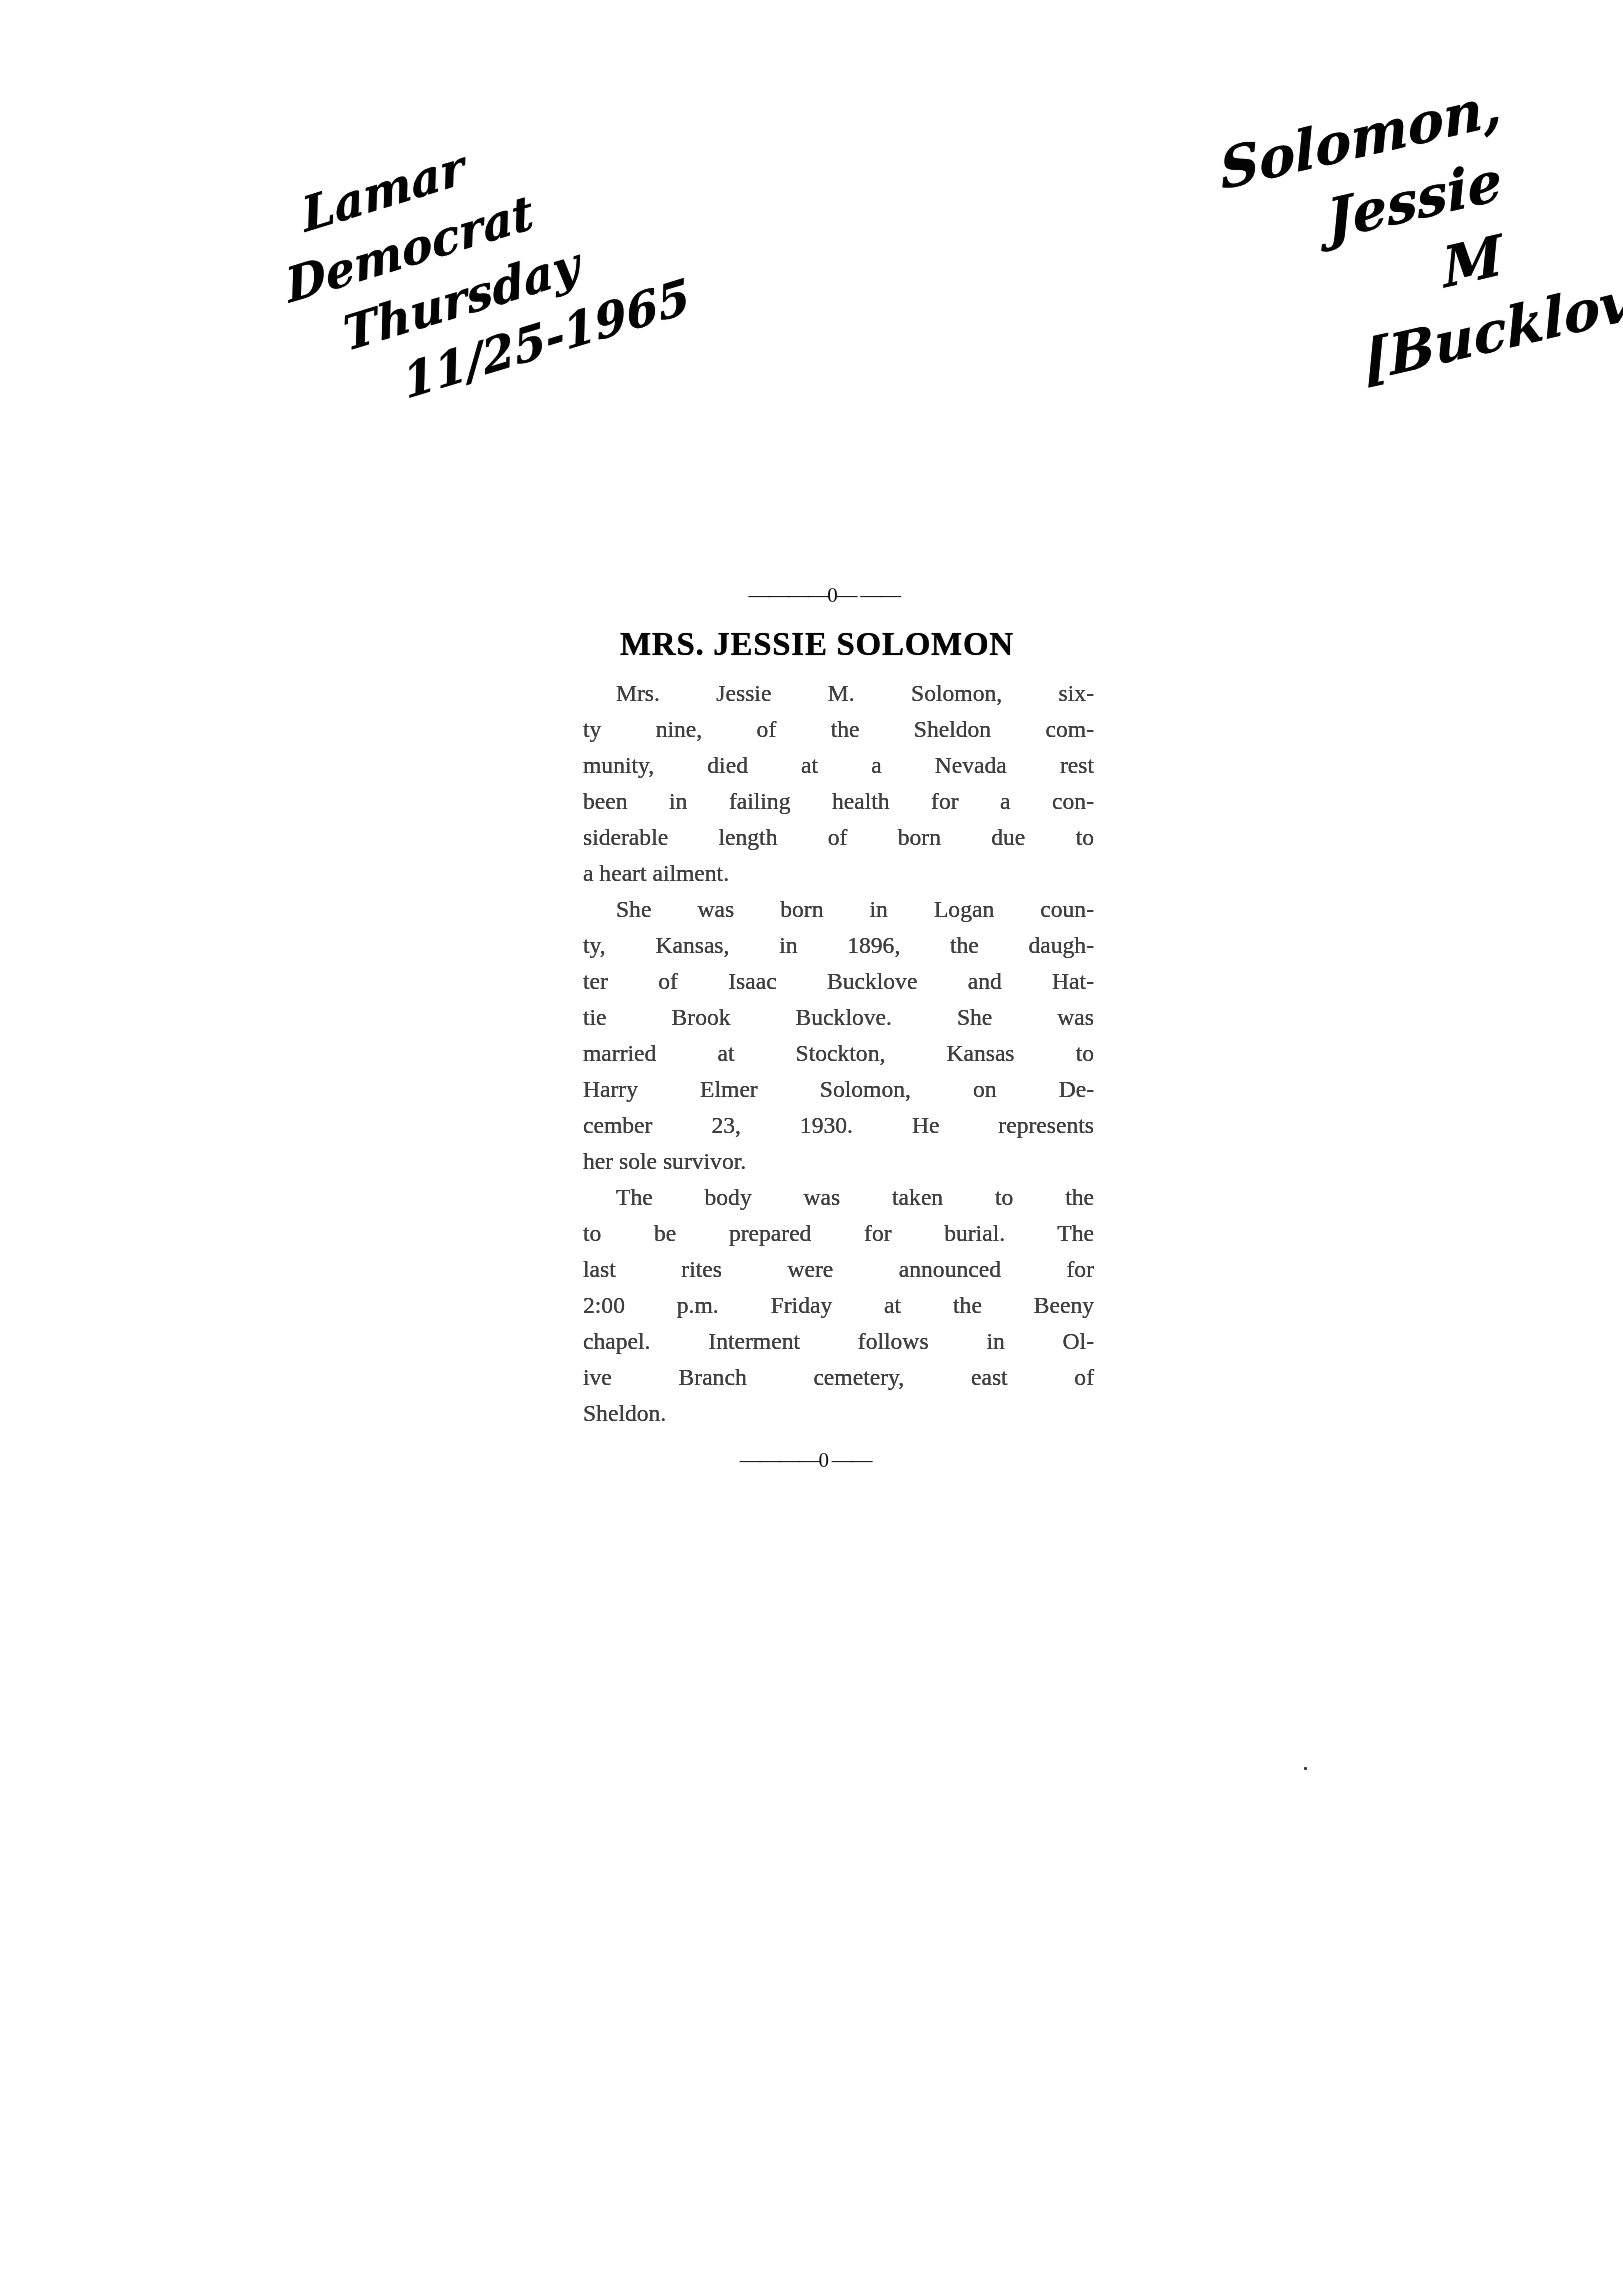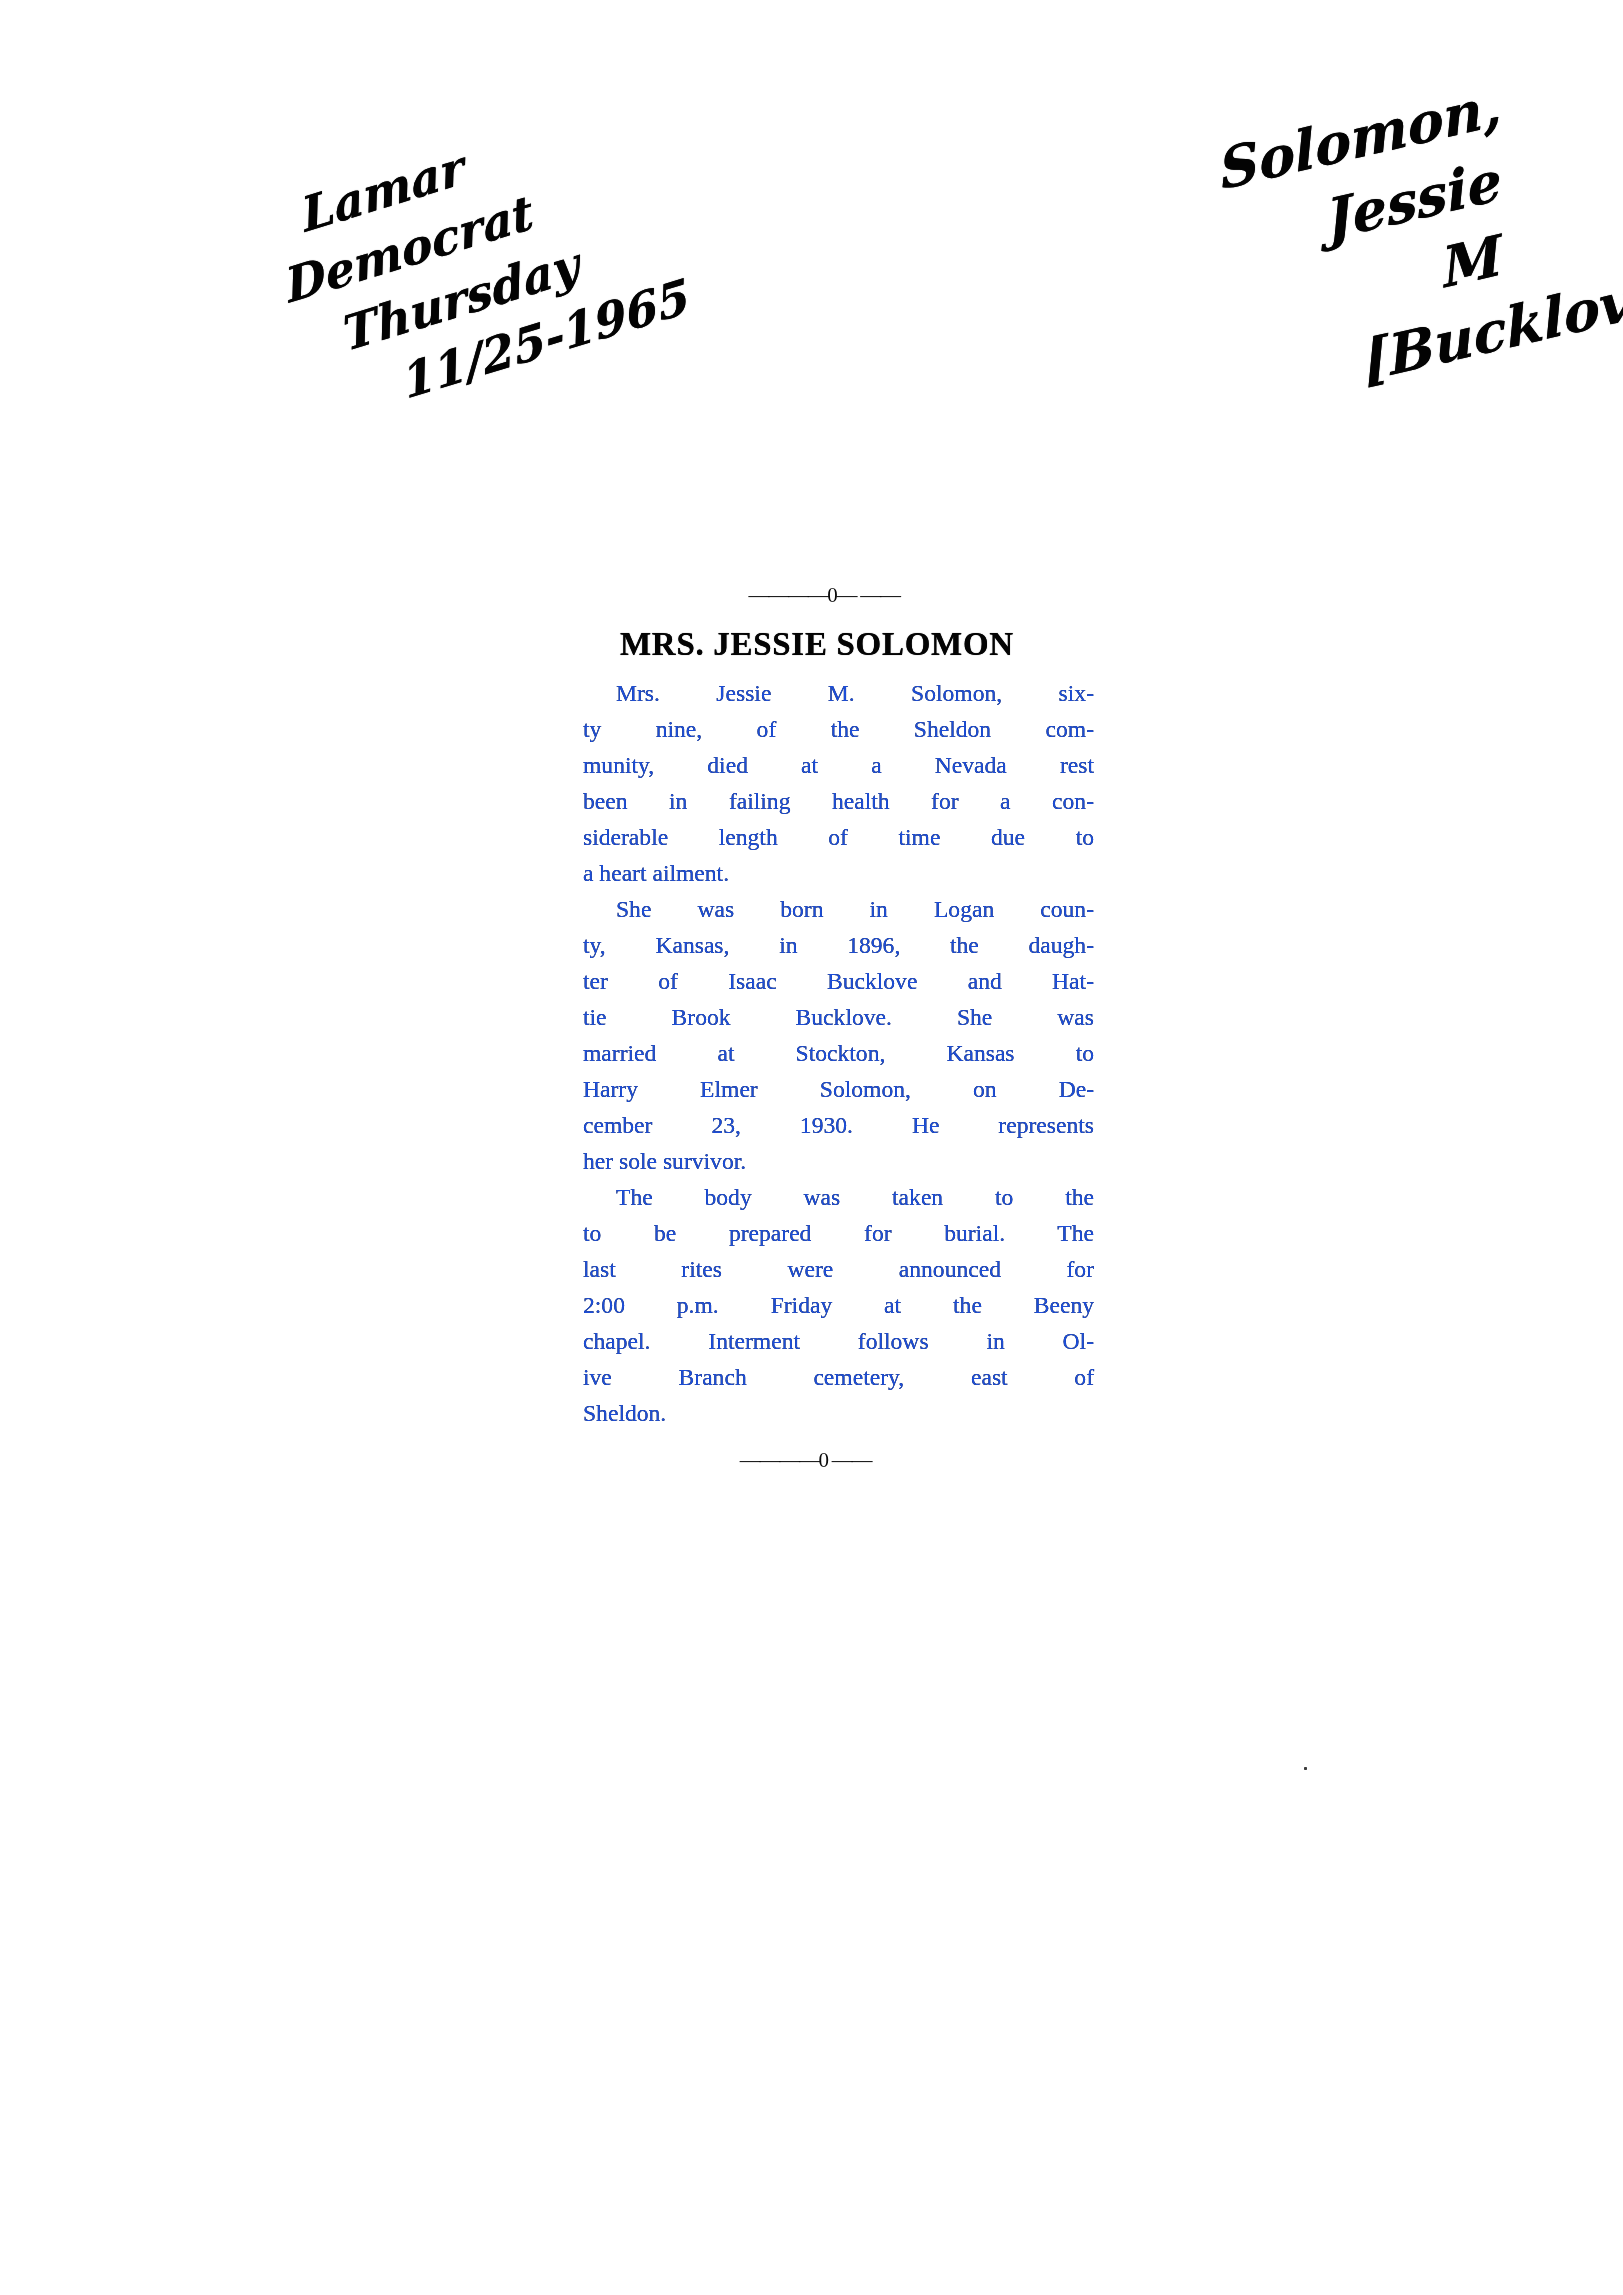--- a/index.html
+++ b/index.html
@@ -81,21 +81,21 @@
     text-shadow: 0 0 0.7px #000;
     white-space: nowrap;
   }
   .article-body { margin-top: 13px; }
   .para { margin: 0; }
   .tline {
     font-size: 23.6px;
     line-height: 36px;
     text-align: justify;
     text-align-last: justify;
-    color: #1d4ed8;
+    color: #404040;
     text-shadow: 0 0 0.4px #111;
   }
   .tline.first { padding-left: 33px; }
   .tline.last { text-align-last: left; }
 
   
   .speck {
     position: absolute;
     left: 1304px;
     top: 1767px;
@@ -129,21 +129,21 @@
     <div class="divider divider-top">————0— ——</div>
 
     <div class="headline">MRS. JESSIE SOLOMON</div>
 
     <div class="article-body">
         <div class="para">
           <div class="tline first">Mrs. Jessie M. Solomon, six-</div>
           <div class="tline">ty nine, of the Sheldon com-</div>
           <div class="tline">munity, died at a Nevada rest</div>
           <div class="tline">been in failing health for a con-</div>
-          <div class="tline">siderable length of time due to</div>
+          <div class="tline">siderable length of born due to</div>
           <div class="tline last">a heart ailment.</div>
         </div>
         <div class="para">
           <div class="tline first">She was born in Logan coun-</div>
           <div class="tline">ty, Kansas, in 1896, the daugh-</div>
           <div class="tline">ter of Isaac Bucklove and Hat-</div>
           <div class="tline">tie Brook Bucklove. She was</div>
           <div class="tline">married at Stockton, Kansas to</div>
           <div class="tline">Harry Elmer Solomon, on De-</div>
           <div class="tline">cember 23, 1930. He represents</div>

